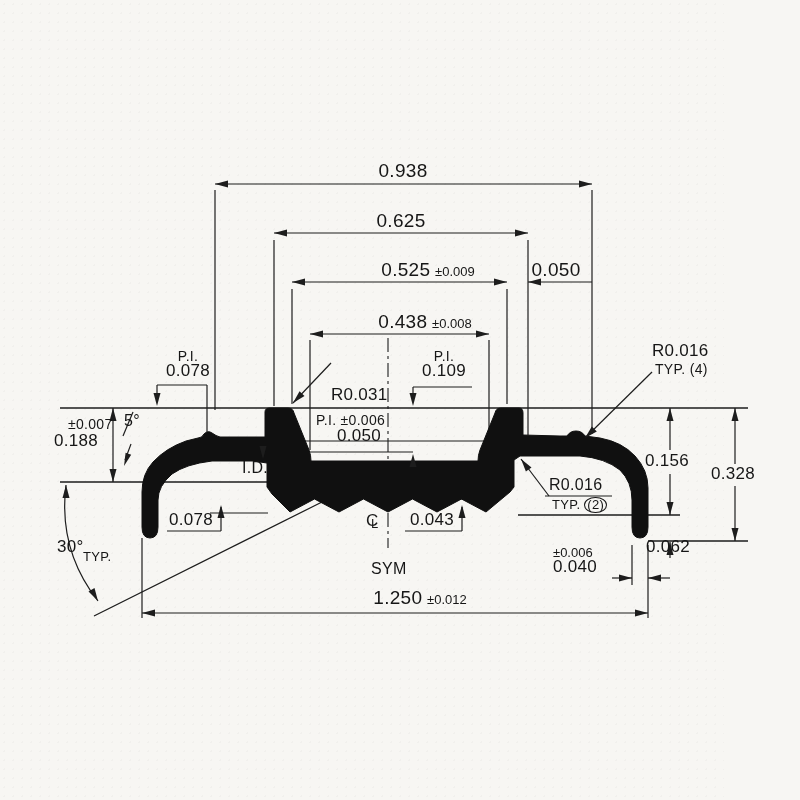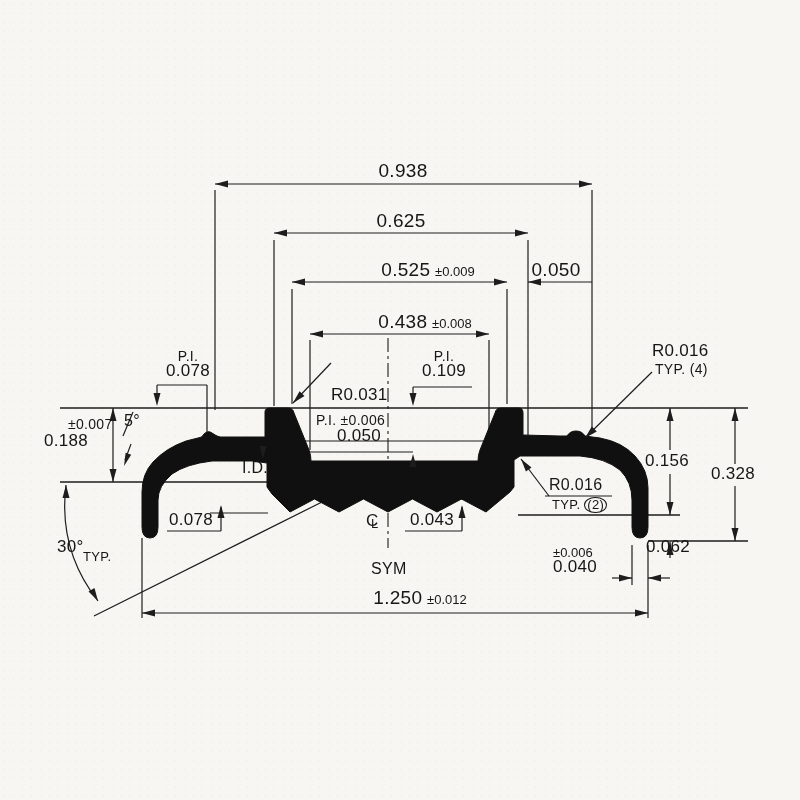--- a/index.html
+++ b/index.html
@@ -171,21 +171,21 @@
 <div class="lbl ctr dim-sm" style="left:188px;top:362px;">0.078</div>
 <div class="lbl ctr pi" style="left:444px;top:349px;">P.I.</div>
 <div class="lbl ctr dim-sm" style="left:444px;top:362px;">0.109</div>
 <div class="lbl dim-sm" style="left:652px;top:342px;">R0.016</div>
 <div class="lbl pi" style="left:655px;top:362px;">TYP.  (4)</div>
 
 <div class="lbl pi" style="left:316px;top:413px;">P.I.  ±0.006</div>
 <div class="lbl dim-sm" style="left:337px;top:427px;">0.050</div>
 <div class="lbl pi" style="left:68px;top:417px;">±0.007</div>
 <div class="lbl note" style="left:124px;top:413px;">5°</div>
-<div class="lbl dim-sm" style="left:44px;top:432px;">0.188</div>
+<div class="lbl dim-sm" style="left:54px;top:432px;">0.188</div>
 <div class="lbl note bold" style="left:242px;top:460px;">I.D.</div>
 <div class="lbl note" style="left:549px;top:477px;">R0.016</div>
 <div class="lbl note-sm" style="left:552px;top:497px;"><span>TYP.</span> <span class="oval">(2)</span></div>
 
 <div class="lbl dim-sm" style="left:645px;top:452px;">0.156</div>
 <div class="lbl dim-sm" style="left:711px;top:465px;">0.328</div>
 <div class="lbl dim-sm" style="left:646px;top:518px;margin-top:20px;">0.062</div>
 <div class="lbl tol" style="left:553px;top:546px;">±0.006</div>
 <div class="lbl dim-sm" style="left:553px;top:558px;">0.040</div>
 

